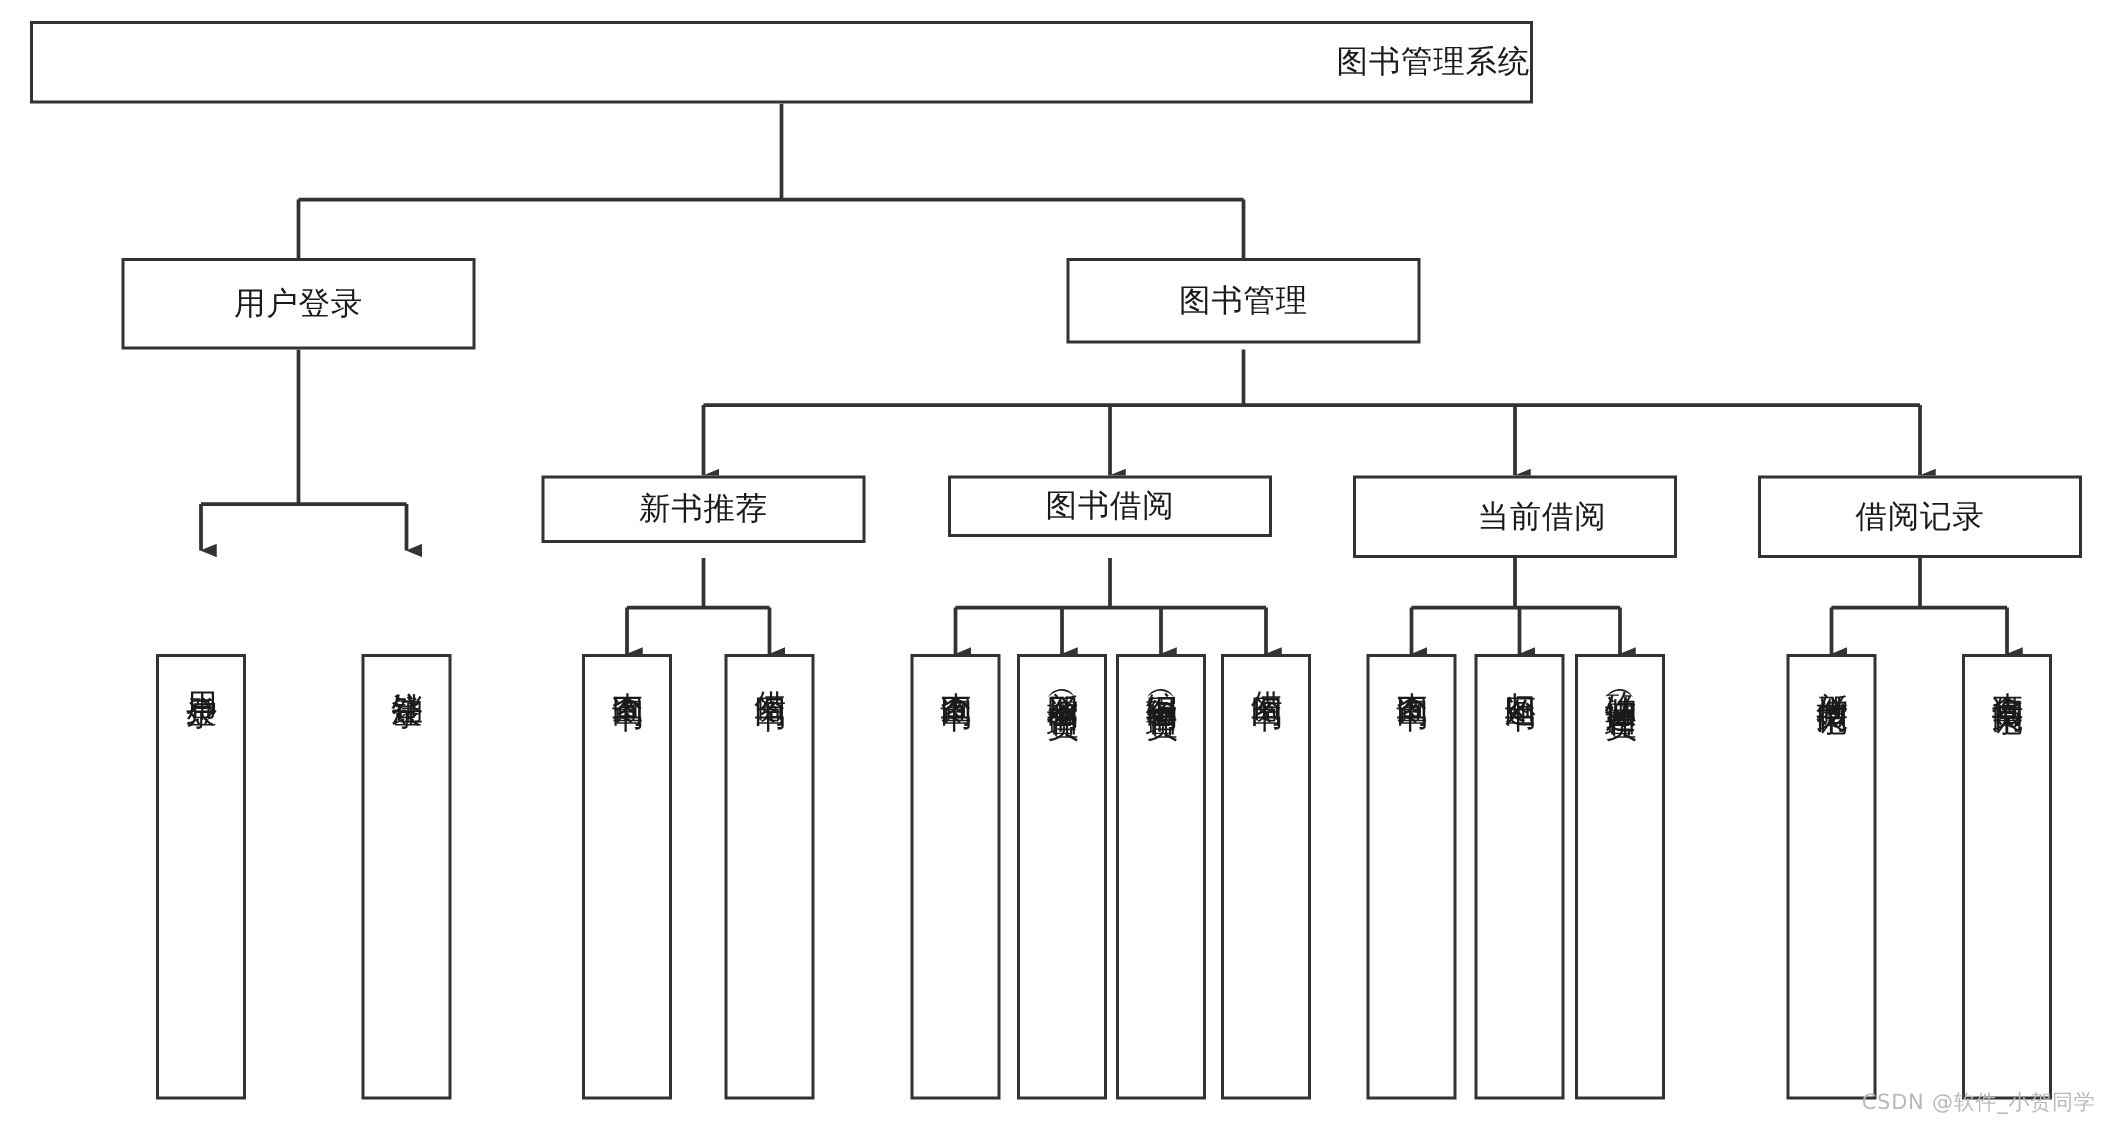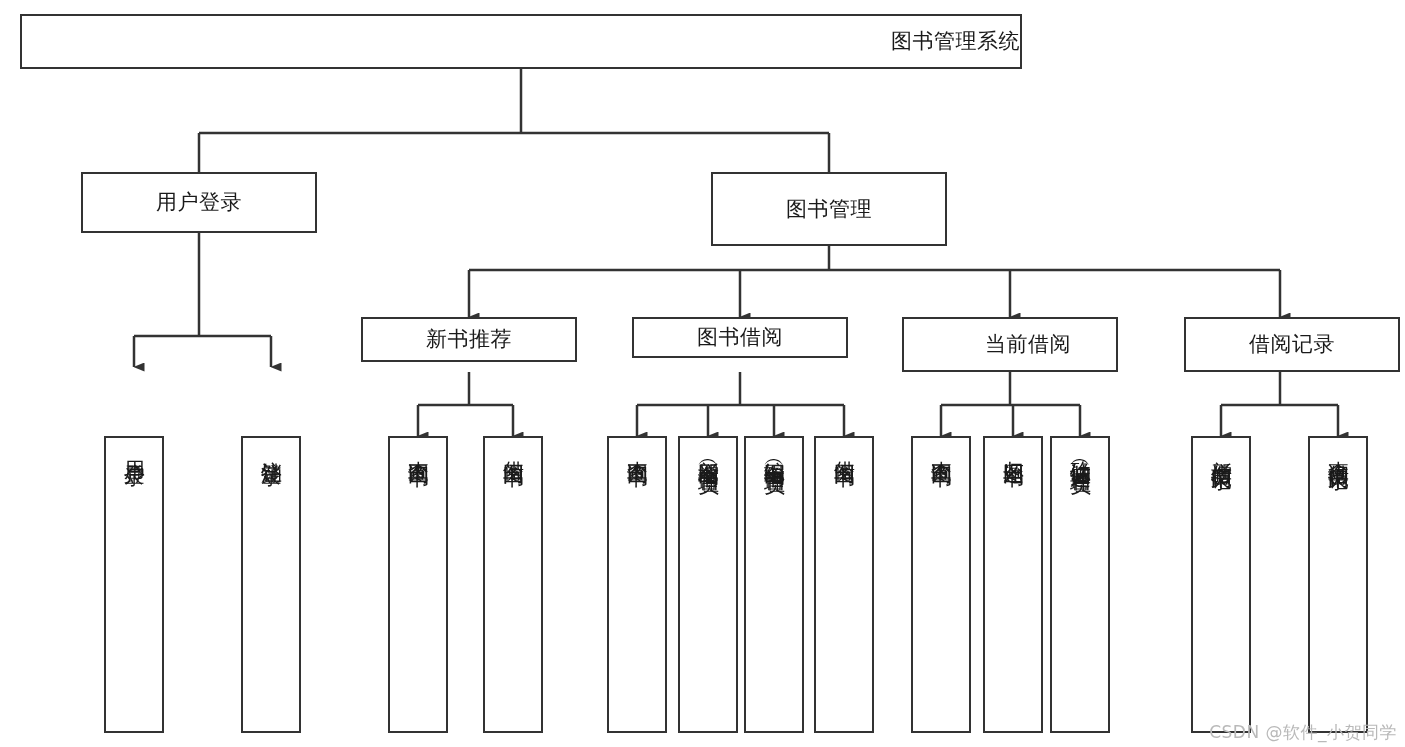--- a/index.html
+++ b/index.html
@@ -55,21 +55,21 @@
     text-orientation: upright;
     font-size: 21px;
     letter-spacing: 2px;
     line-height: 1;
     text-align: start;
   }
   #watermark {
     position: absolute;
     right: 8px;
     bottom: 3px;
-    font-size: 17px;
+    font-size: 14px;
     color: #b9b9b9;
     letter-spacing: 0.5px;
     z-index: 5;
     white-space: nowrap;
   }
 </style>
 </head>
 <body>
 
 <div id="diagram-canvas">
@@ -118,37 +118,37 @@
   </svg>
 
   <div class="node horizontal" style="left: 20px; top: 14px; width: 1002px; height: 55px; justify-content: flex-end;">
     <span class="node-label">图书管理系统</span>
   </div>
 
   <div class="node horizontal" style="left: 81px; top: 172px; width: 236px; height: 61px;">
     <span class="node-label">用户登录</span>
   </div>
 
-  <div class="node horizontal" style="left: 711px; top: 172px; width: 236px; height: 74px;">
+  <div class="node horizontal" style="left: 711px; top: 172px; width: 236px; height: 57px;">
     <span class="node-label">图书管理</span>
   </div>
 
   <div class="node horizontal" style="left: 361px; top: 317px; width: 216px; height: 45px;">
     <span class="node-label">新书推荐</span>
   </div>
 
   <div class="node horizontal" style="left: 632px; top: 317px; width: 216px; height: 41px;">
     <span class="node-label">图书借阅</span>
   </div>
 
   <div class="node horizontal" style="left: 902px; top: 317px; width: 216px; height: 55px; padding-left: 36px;">
     <span class="node-label">当前借阅</span>
   </div>
 
-  <div class="node horizontal" style="left: 1172px; top: 317px; width: 216px; height: 55px; margin-left: 12px;">
+  <div class="node horizontal" style="left: 1172px; top: 317px; width: 216px; height: 55px;">
     <span class="node-label">借阅记录</span>
   </div>
 
   <div class="node vertical" style="left: 104px; top: 436px; width: 60px; height: 297px;">
     <span class="node-label">用户登录</span>
   </div>
 
   <div class="node vertical" style="left: 241px; top: 436px; width: 60px; height: 297px;">
     <span class="node-label">注销登录</span>
   </div>

